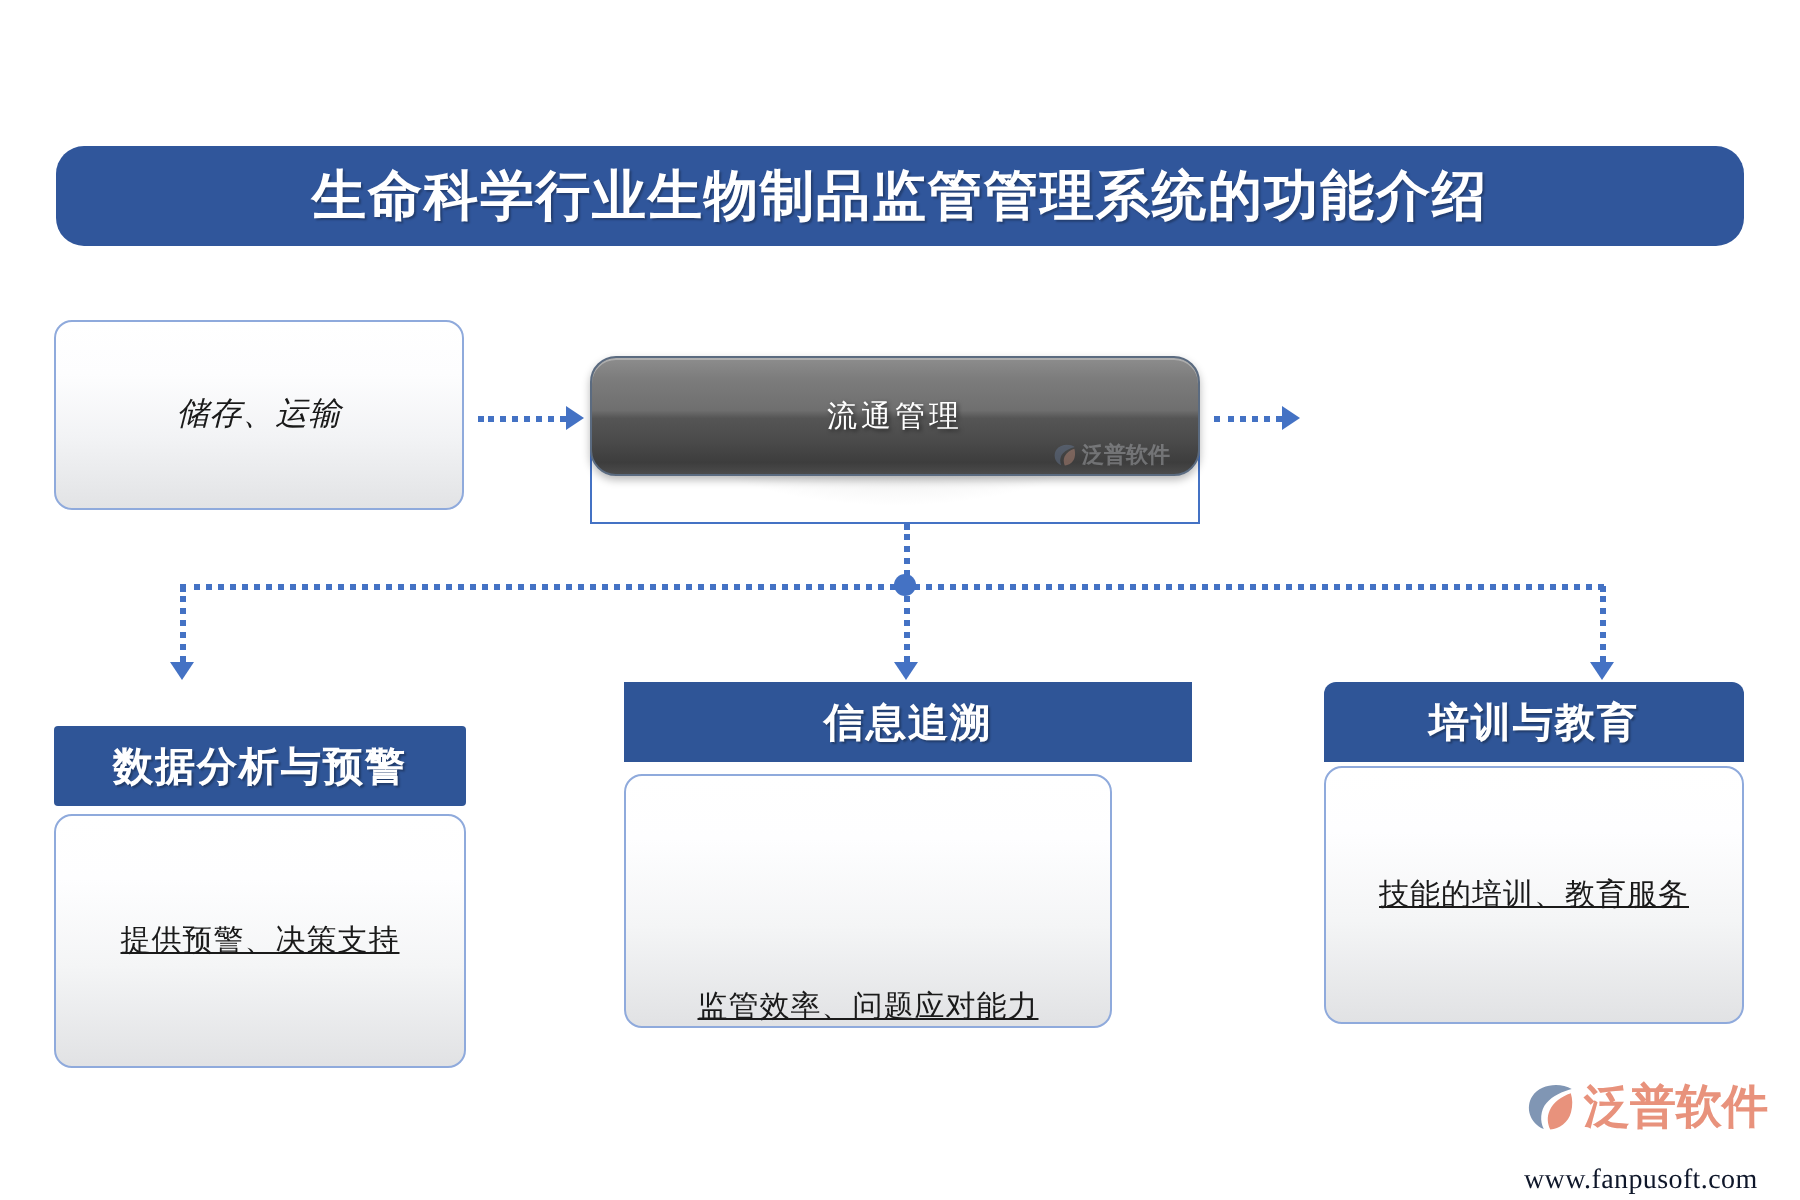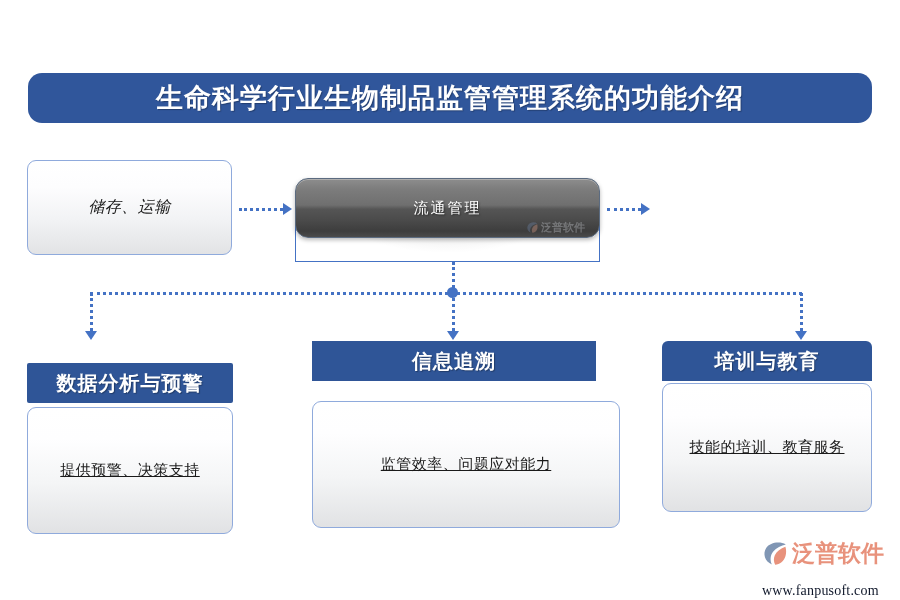--- a/index.html
+++ b/index.html
@@ -214,21 +214,21 @@
     text-decoration: underline;
   }
 
   
   #group-0 { left: 27px;  top: 341px; width: 206px; height: 171px; margin-top: 22px; }
   #group-0 .group-header { width: 206px; height: 40px; border-radius: 2px; }
   #group-0 .group-body   { top: 44px; width: 206px; height: 127px; }
 
   #group-1 { left: 312px; top: 341px; width: 281px; height: 171px; }
   #group-1 .group-header { width: 284px; height: 40px; border-radius: 0; }
-  #group-1 .group-body   { top: 60px; width: 308px; height: 127px; }
+  #group-1 .group-body   { top: 46px; width: 244px; height: 127px; align-items: flex-end; }
 
   #group-2 { left: 662px; top: 341px; width: 210px; height: 171px; }
   #group-2 .group-header { width: 210px; height: 40px; border-radius: 6px 6px 0 0; }
   #group-2 .group-body   { top: 42px; width: 210px; height: 129px; }
 
   
   .brand-logo {
     position: absolute;
     left: 762px;
     top: 538px;

